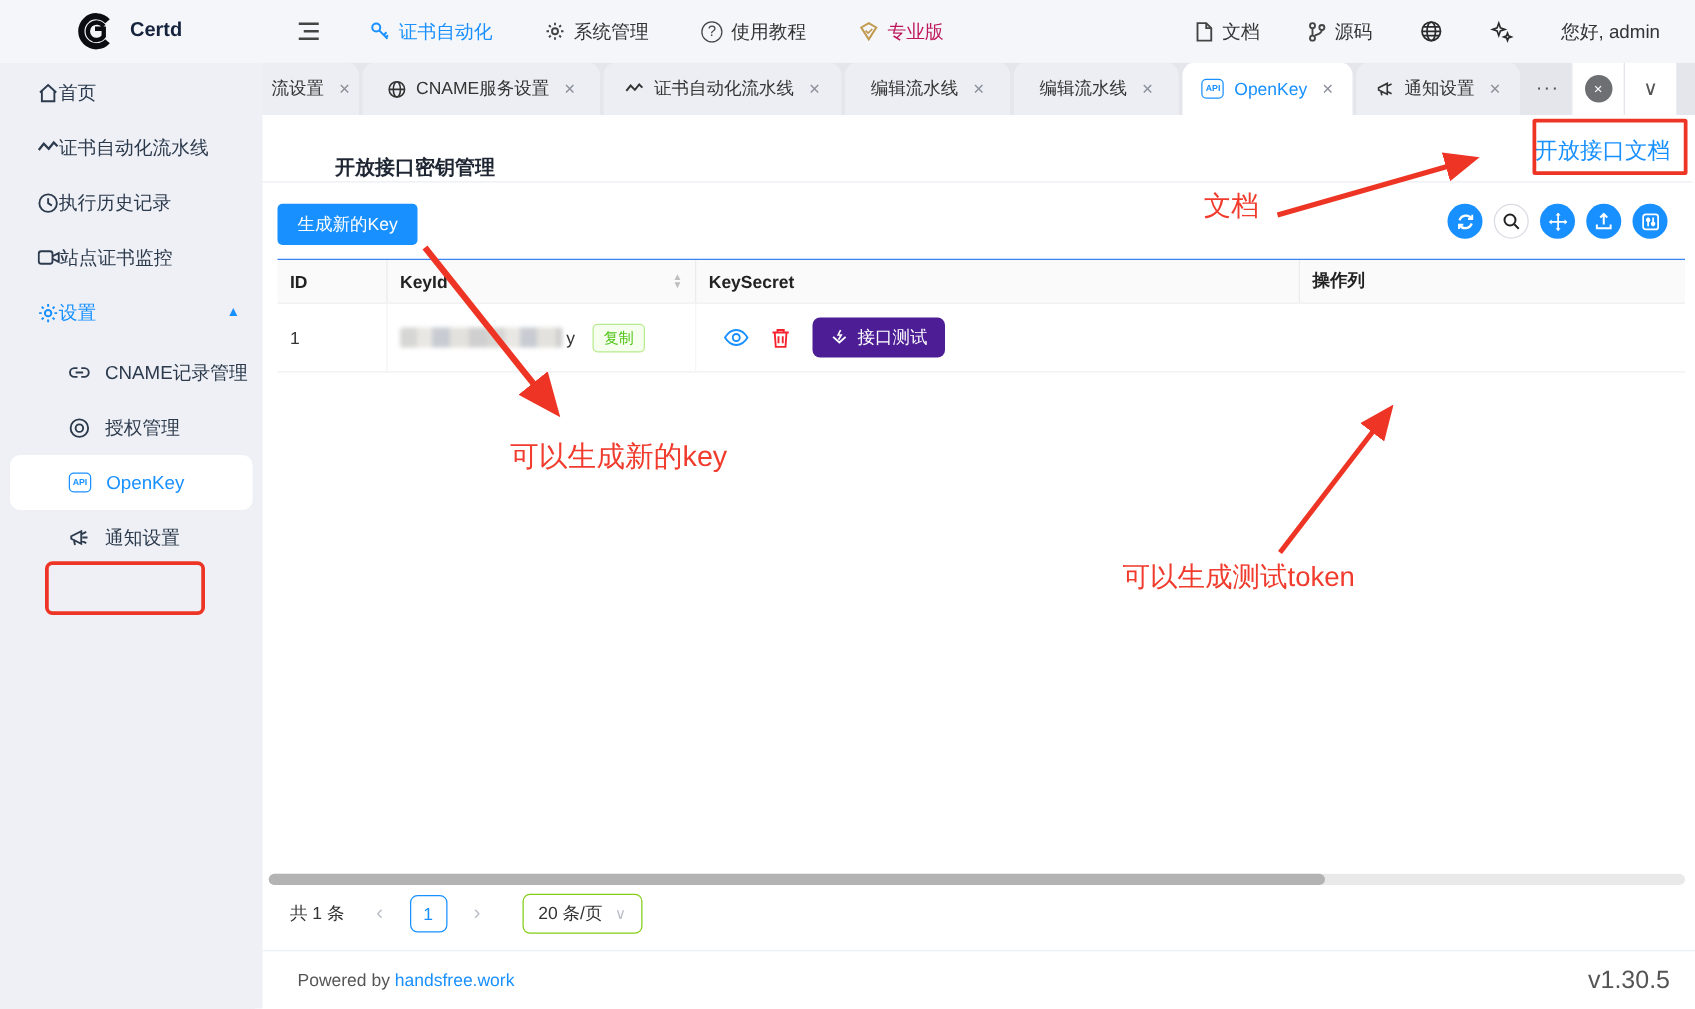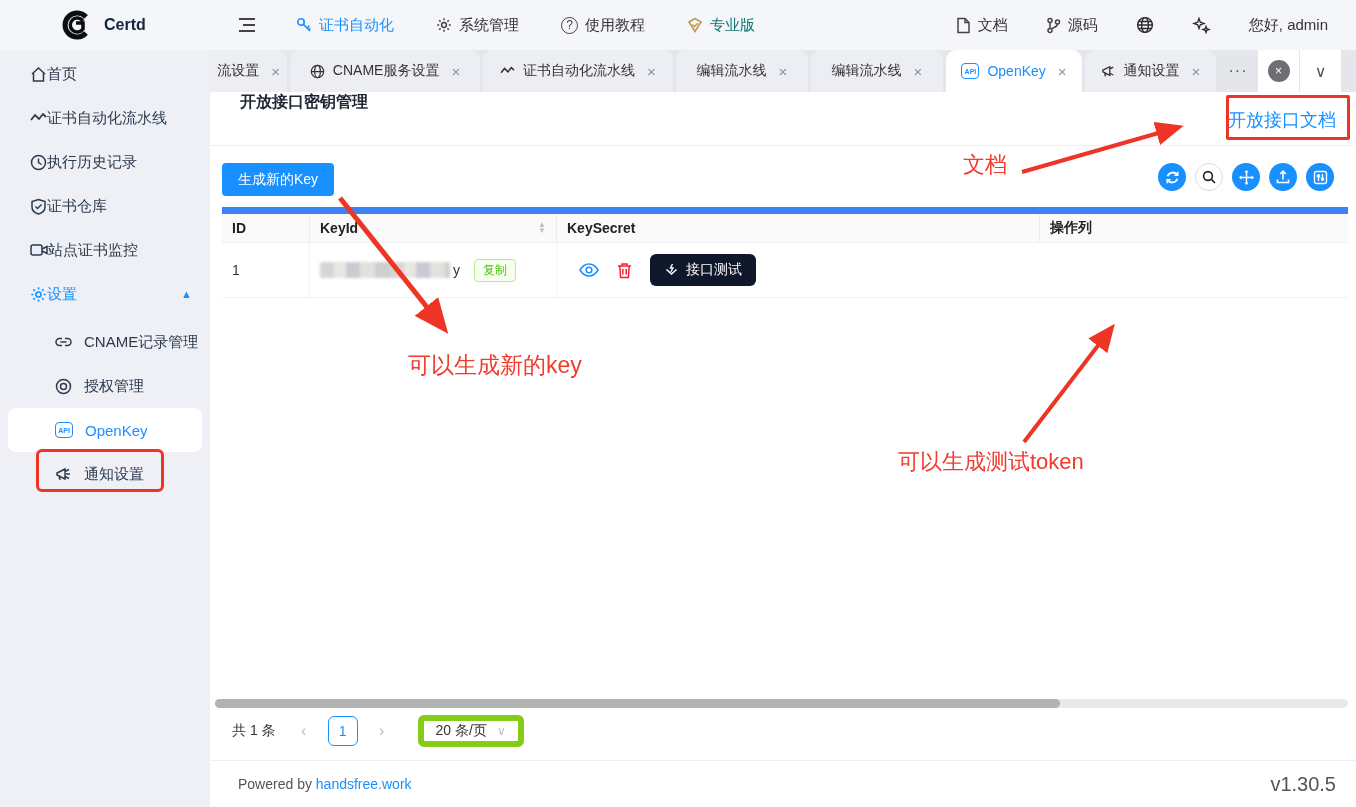--- a/index.html
+++ b/index.html
@@ -9,21 +9,21 @@
 
   
   .topbar { position:absolute; left:0; top:0; width:1356px; height:50px; background:#f5f6fa; display:flex; align-items:center; z-index:5; }
   .brand { display:flex; align-items:center; width:210px; padding-left:62px; }
   .brand-logo { width:30px; height:30px; margin-right:12px; }
   .brand-name { font-weight:bold; font-size:16px; color:#16233d; }
   .collapse-btn { margin-left:28px; margin-right:40px; color:#444; cursor:pointer; }
   .top-menu { display:flex; align-items:center; gap:42px; }
   .top-menu-item { display:flex; align-items:center; gap:7px; font-size:15px; color:#333; cursor:pointer; }
   .top-menu-item.active { color:#1890ff; }
-  .top-menu-item.pro { color:#0f766e; }
+  .top-menu-item.pro { color:#be185d; }
   .topbar-right { margin-left:auto; display:flex; align-items:center; gap:38px; padding-right:28px; }
   .topbar-link { display:flex; align-items:center; gap:7px; font-size:15px; color:#333; cursor:pointer; }
   .greeting { font-size:15px; color:#333; }
 
   .icon { display:inline-flex; align-items:center; justify-content:center; }
   svg { display:block; }
 
   
   .sidebar { position:absolute; left:0; top:50px; width:210px; height:757px; background:#eef0f5; z-index:4; padding-top:2px; }
   .side-item { height:44px; display:flex; align-items:center; padding-left:30px; font-size:15px; color:#2c3a4d; cursor:pointer; }
@@ -39,61 +39,61 @@
   .tab.active { background:#fff; color:#1890ff; }
   .tab .tab-close { color:#8a8f99; font-size:15px; margin-left:4px; cursor:pointer; }
   .tab.first { width:77px; border-radius:0 10px 0 0; }
   .tab-more { width:38px; height:42px; display:flex; align-items:center; justify-content:center; color:#555; font-size:16px; letter-spacing:1px; cursor:pointer; }
   .tab-tool { width:42px; height:42px; background:#fff; display:flex; align-items:center; justify-content:center; border-left:1px solid #e4e6ec; cursor:pointer; }
   .tab-tool .dark-circle { width:22px; height:22px; border-radius:50%; background:#6d6f73; color:#fff; display:flex; align-items:center; justify-content:center; font-size:12px; }
   .tab-tool .chev { color:#555; font-size:16px; }
 
   
   .content { position:absolute; left:210px; top:92px; width:1146px; height:715px; background:#fff; }
-  .page-header { position:absolute; left:0; top:0; width:1144px; height:54px; border-bottom:1px solid #eceef3; display:flex; align-items:flex-start; }
+  .page-header { position:absolute; left:0; top:0; width:1144px; height:54px; border-bottom:1px solid #eceef3; display:flex; align-items:flex-end;padding-left:28px; }
   .page-title { font-size:16px; font-weight:bold; color:#1f2633; margin-left:30px; }
   .doc-link { position:absolute; right:18px; top:16px; color:#1890ff; font-size:18px; cursor:pointer; }
 
   .toolbar { position:absolute; left:0; top:54px; width:1146px; height:60px; }
   .gen-btn { position:absolute; left:12px; top:17px; height:33px; padding:0 16px; background:#1890ff; color:#fff; border:none; border-radius:4px; font-size:14px; cursor:pointer; font-family:inherit; }
   .tool-circles { position:absolute; right:22px; top:17px; display:flex; gap:9px; }
   .circle-btn { width:28px; height:28px; border-radius:50%; background:#1890ff; color:#fff; display:flex; align-items:center; justify-content:center; cursor:pointer; border:none; }
   .circle-btn.light { background:#fff; color:#222; border:1px solid #d9dce3; }
 
   
   .table { position:absolute; left:12px; top:115px; width:1126px; }
-  .t-head { display:flex; background:#fafafa; border-top:7px solid #3b82f6; border-bottom:1px solid #f0f0f0; height:36px; font-weight:bold; color:#222; }
+  .t-head { display:flex; background:#fafafa; border-top:1px solid #3b82f6; border-bottom:1px solid #f0f0f0; height:36px; font-weight:bold; color:#222; }
   .t-row { display:flex; height:55px; border-bottom:1px solid #f0f0f0; align-items:center; }
   .t-cell { display:flex; align-items:center; padding:0 10px; height:100%; }
   .t-head .t-cell { border-right:1px solid #ebebeb; }
   .t-row .t-cell { border-right:1px solid #f5f5f5; }
   .t-head .t-cell:last-child, .t-row .t-cell:last-child { border-right:none; }
   .col-id { width:88px; }
   .col-keyid { width:247px; }
   .col-secret { width:483px; }
   .col-ops { flex:1; }
   .sorter { margin-left:auto; display:flex; flex-direction:column; line-height:6px; font-size:8px; color:#bfbfbf; }
   .blur-strip { display:inline-block; height:16px; border-radius:2px; filter:blur(1.6px);
     background:repeating-linear-gradient(90deg,#d6d6d4 0 14px,#e9e7e3 14px 26px,#c8ccd2 26px 40px,#e3e1dd 40px 55px,#cfcfcf 55px 70px); }
   .keyid-blur { width:130px; margin-right:3px; }
   .secret-blur { width:428px; margin:0 2px; }
   .copy-tag { margin-left:14px; font-size:12px; color:#52c41a; border:1px solid #b7eb8f; background:#f6ffed; border-radius:4px; padding:2px 8px; cursor:pointer; }
   .op-icons { display:flex; align-items:center; gap:18px; padding-left:12px; }
   .eye-icon { color:#1890ff; cursor:pointer; }
   .trash-icon { color:#f5222d; cursor:pointer; }
-  .test-btn { height:32px; background:#0f172a; color:#fff; border:none; border-radius:6px; padding:0 14px; font-size:14px; display:flex; align-items:center; gap:7px; cursor:pointer; font-family:inherit; }
+  .test-btn { height:32px; background:#4c1d95; color:#fff; border:none; border-radius:6px; padding:0 14px; font-size:14px; display:flex; align-items:center; gap:7px; cursor:pointer; font-family:inherit; }
 
   
   .hscroll { position:absolute; left:5px; top:607px; width:1133px; height:9px; background:#e9e9e9; border-radius:5px; }
   .hscroll-thumb { position:absolute; left:0; top:0; width:845px; height:9px; background:#b3b3b3; border-radius:5px; cursor:pointer; }
   .pager { position:absolute; left:22px; top:622px; height:34px; display:flex; align-items:center; gap:14px; font-size:14px; color:#333; }
   .pg-total { margin-right:4px; }
   .pg-arrow { color:#b9bdc6; font-size:16px; cursor:pointer; width:20px; text-align:center; }
   .pg-page { width:30px; height:30px; border:1px solid #1890ff; color:#1890ff; border-radius:6px; display:flex; align-items:center; justify-content:center; cursor:pointer; }
-  .pg-size { height:32px; border:6px solid #84cc16; border-radius:6px; display:flex; align-items:center; gap:10px; padding:0 12px; color:#333; cursor:pointer; margin-left:12px; }
+  .pg-size { height:32px; border:1px solid #84cc16; border-radius:6px; display:flex; align-items:center; gap:10px; padding:0 12px; color:#333; cursor:pointer; margin-left:12px; }
   .pg-size .chev { color:#b9bdc6; font-size:12px; }
 
   
   .footer { position:absolute; left:210px; top:760px; width:1146px; height:47px; background:#fff; border-top:1px solid #eceff4; display:flex; align-items:center; }
   .powered { margin-left:28px; color:#555; font-size:14px; }
   .powered a { color:#1890ff; text-decoration:none; cursor:pointer; }
   .version { margin-left:auto; margin-right:20px; color:#555; font-size:20px; }
 
   
   .anno-box { position:absolute; border:3px solid #ee3424; border-radius:2px; z-index:20; pointer-events:none; }
@@ -218,29 +218,20 @@
       <span>证书自动化流水线</span>
     </div>
     <div class="side-item">
       <span class="icon">
         <svg width="17" height="17" viewBox="0 0 17 17" fill="none" stroke="#2c3a4d" stroke-width="1.5">
             <circle cx="8.5" cy="8.5" r="7"></circle>
             <path d="M8.5 4.5v4l3 2"></path>
           </svg>
       </span>
       <span>执行历史记录</span>
-    </div>
-    <div class="side-item">
-      <span class="icon">
-        <svg width="17" height="17" viewBox="0 0 17 17" fill="none" stroke="#2c3a4d" stroke-width="1.5">
-            <path d="M8.5 1.5 L15 3.5 V9 C15 12.5 12 15 8.5 16 C5 15 2 12.5 2 9 V3.5 Z"></path>
-            <path d="M5.5 8.5 L7.5 10.5 L11.5 6.5"></path>
-          </svg>
-      </span>
-      <span>证书仓库</span>
     </div>
     <div class="side-item">
       <span class="icon">
         <svg width="18" height="14" viewBox="0 0 18 14" fill="none" stroke="#2c3a4d" stroke-width="1.5">
             <rect x="1" y="2" width="11" height="10" rx="2"></rect>
             <path d="M12 6 L17 3.5 V10.5 L12 8"></path>
           </svg>
       </span>
       <span>站点证书监控</span>
     </div>

